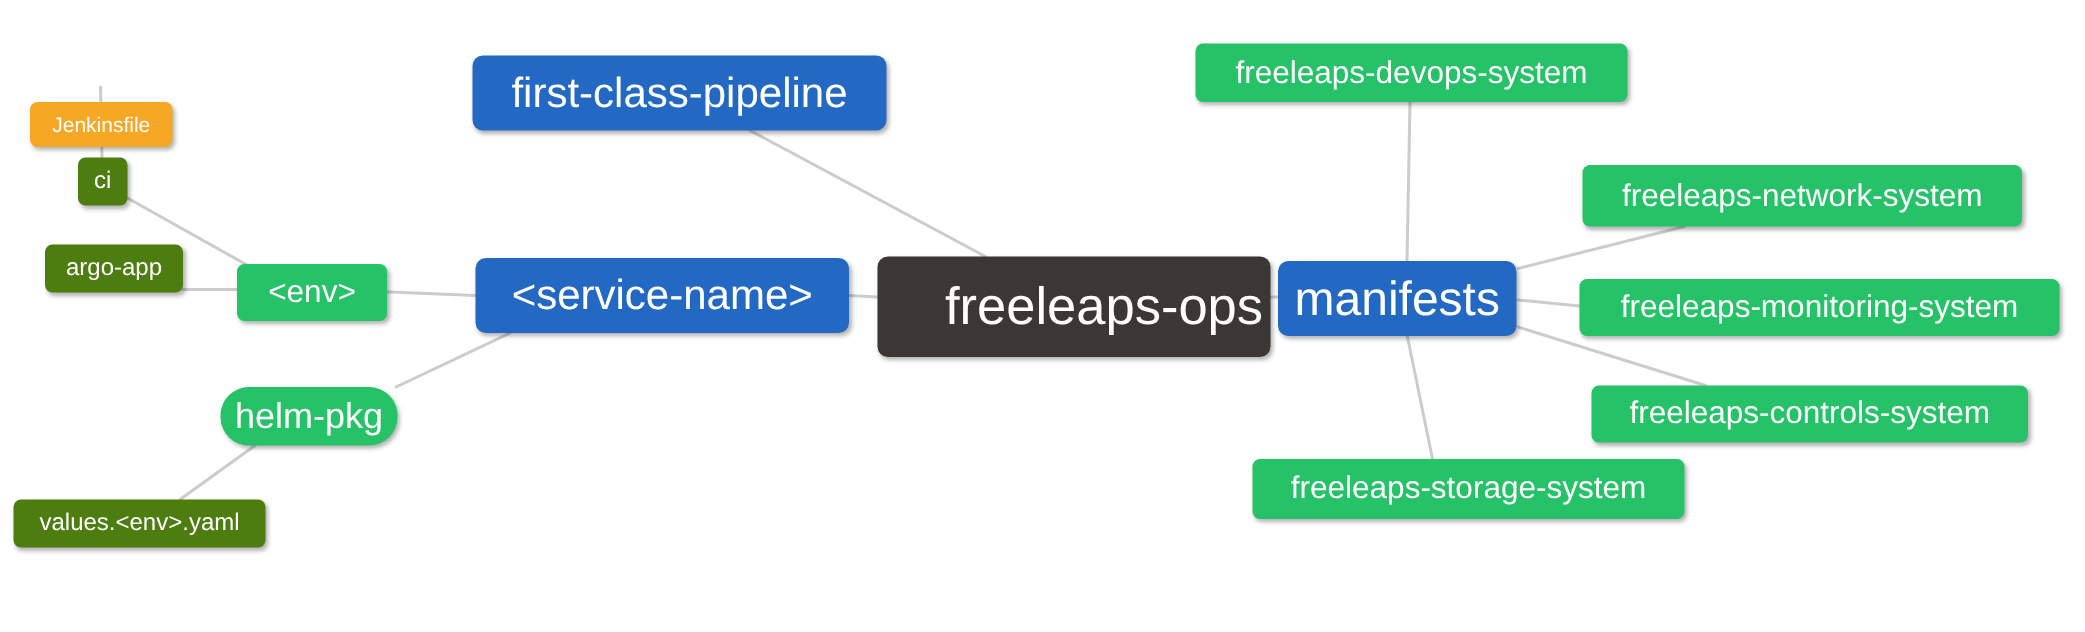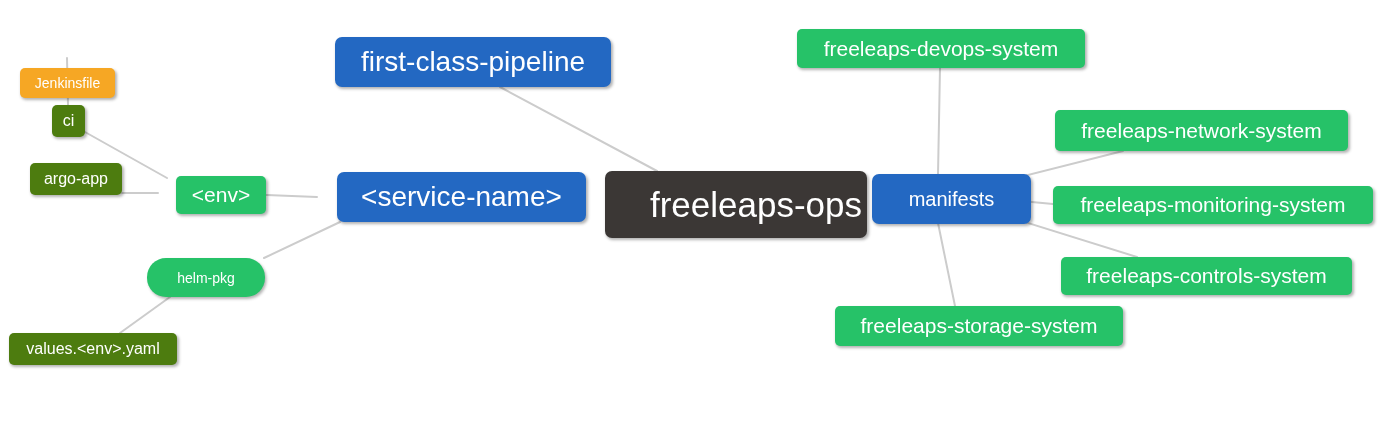--- a/index.html
+++ b/index.html
@@ -34,21 +34,21 @@
     display: flex;
     align-items: center;
     justify-content: center;
     color: #ffffff;
     white-space: nowrap;
     border-radius: 5px;
     box-shadow: 1.5px 2px 3px rgba(0,0,0,0.30);
     cursor: pointer;
     user-select: none;
   }
-  .node.big { border-radius: 7px; margin-left: 20px; }
+  .node.big { border-radius: 7px; }
   .node.blue   { background: #2368c2; }
   .node.green  { background: #26c268; }
   .node.red    { background: #4d7c0f; }
   .node.orange { background: #f6a724; }
   .node.dark   { background: #3b3735; }
 </style>
 </head>
 <body>
 
 <div class="canvas">
@@ -69,37 +69,37 @@
     <line x1="340" y1="222" x2="264" y2="258"></line>
     <line x1="170" y1="297" x2="120" y2="333"></line>
   </svg>
 
   <div class="node orange" style="left:20px;  top:28px;  width:95px;  height:30px; font-size:14px;margin-top:40px;">Jenkinsfile</div>
 
   <div class="node red" style="left:52px;  top:105px; width:33px;  height:32px; font-size:16px;">ci</div>
 
   <div class="node red" style="left:30px;  top:163px; width:92px;  height:32px; font-size:16px;">argo-app</div>
 
-  <div class="node green" style="left:158px; top:176px; width:90px;  height:38px; font-size:21px;margin-left:18px;">&lt;env&gt;</div>
+  <div class="node green" style="left:158px; top:176px; width:100px;  height:38px; font-size:21px;">&lt;env&gt;</div>
 
   <div class="node blue big" style="left:315px; top:37px;  width:276px; height:50px; font-size:28px;">first-class-pipeline</div>
 
   <div class="node blue big" style="left:317px; top:172px; width:249px; height:50px; font-size:28px;">&lt;service-name&gt;</div>
 
   <div class="node dark big" style="left:585px; top:171px; width:262px; height:67px; font-size:35px;padding-left:40px;">freeleaps-ops</div>
 
-  <div class="node blue big" style="left:852px; top:174px; width:159px; height:50px; font-size:20px;">manifests</div>
+  <div class="node blue big" style="left:852px; top:174px; width:159px; height:50px; font-size:32px;">manifests</div>
 
   <div class="node green" style="left:797px; top:29px;  width:288px; height:39px; font-size:21px;">freeleaps-devops-system</div>
 
   <div class="node green" style="left:1055px; top:110px; width:293px; height:41px; font-size:21px;">freeleaps-network-system</div>
 
   <div class="node green" style="left:1053px; top:186px; width:320px; height:38px; font-size:21px;">freeleaps-monitoring-system</div>
 
   <div class="node green" style="left:1061px; top:257px; width:291px; height:38px; font-size:21px;">freeleaps-controls-system</div>
 
   <div class="node green" style="left:815px; top:306px; width:288px; height:40px; font-size:21px;margin-left:20px;">freeleaps-storage-system</div>
 
-  <div class="node green" style="left:147px; top:258px; width:118px; height:39px; font-size:14px;border-radius:19px;">helm-pkg</div>
+  <div class="node green" style="left:147px; top:258px; width:118px; height:39px; font-size:24px;border-radius:19px;">helm-pkg</div>
 
   <div class="node red" style="left:9px;   top:333px; width:168px; height:32px; font-size:16px;">values.&lt;env&gt;.yaml</div>
 
 </div>
 
 </body></html>

